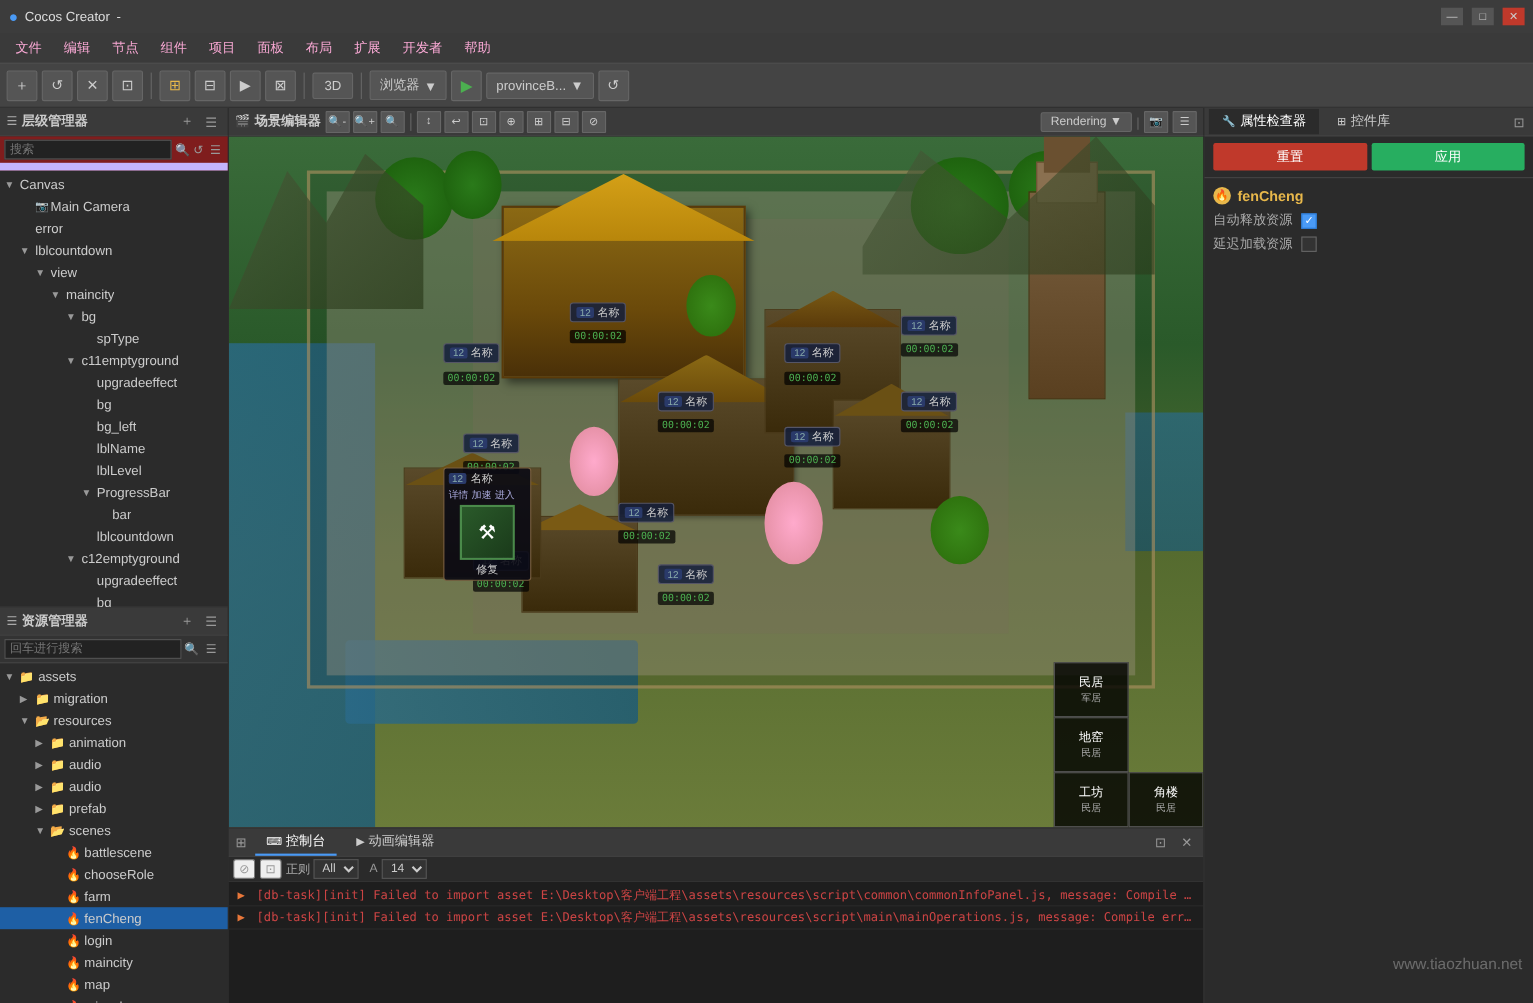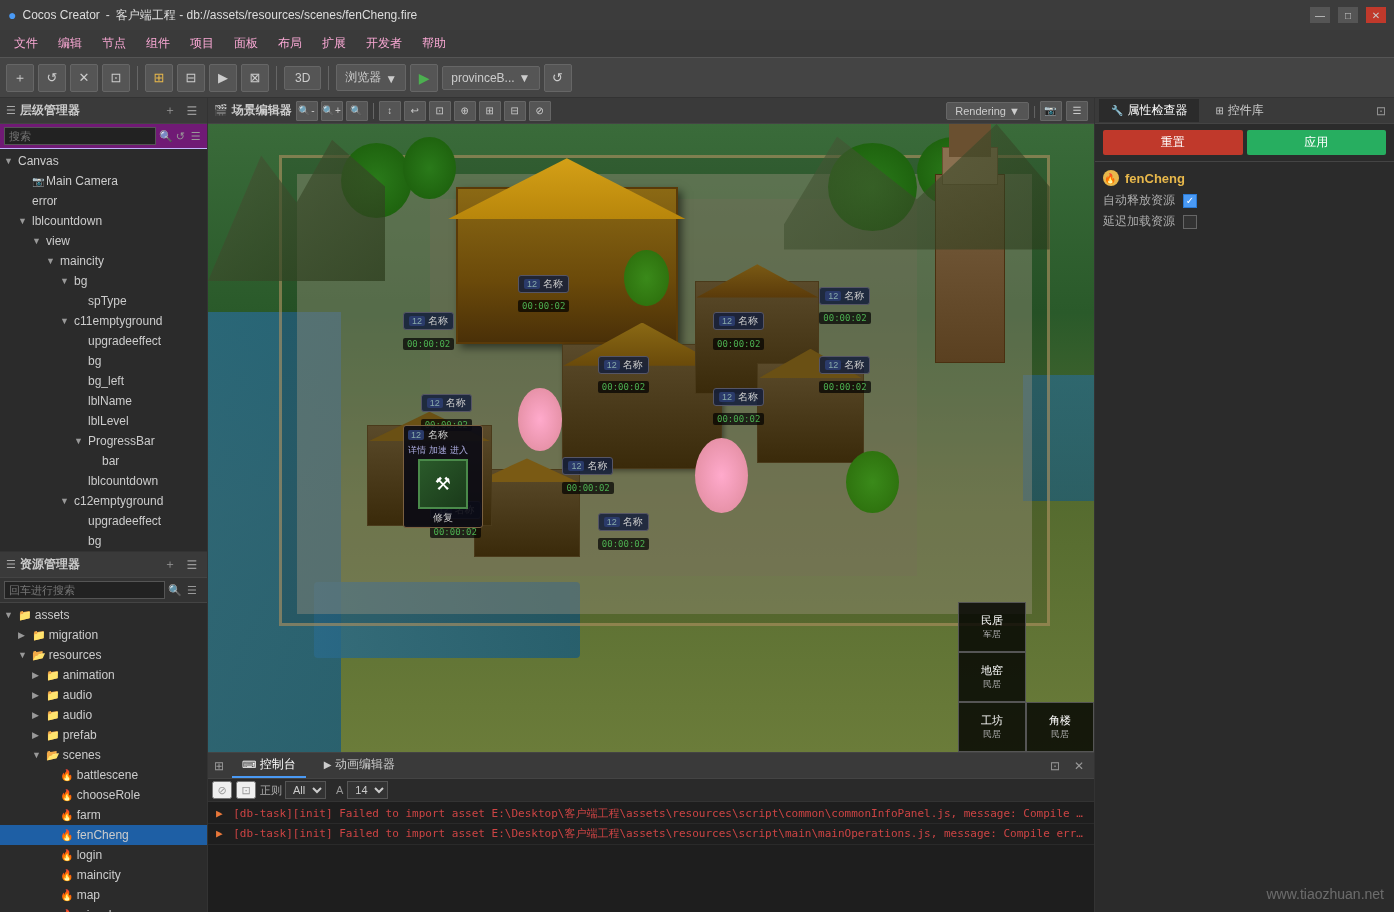--- a/index.html
+++ b/index.html
@@ -32,21 +32,21 @@
 
     
     #left-panel { width: 208px; display: flex; flex-direction: column; border-right: 1px solid #333; }
 
     
     #hierarchy-panel { flex: 1; background: #2b2b2b; display: flex; flex-direction: column; border-bottom: 1px solid #333; min-height: 0; }
     .panel-header { height: 26px; background: #3a3a3a; display: flex; align-items: center; padding: 0 6px; border-bottom: 1px solid #444; gap: 4px; }
     .panel-title { color: #ccc; font-size: 12px; font-weight: bold; }
     .panel-header-icons { margin-left: auto; display: flex; gap: 4px; }
     .panel-icon-btn { width: 18px; height: 18px; color: #999; cursor: pointer; display: flex; align-items: center; justify-content: center; font-size: 12px; }
-    .search-bar { display: flex; align-items: center; padding: 3px 4px; background: #701a75; border-bottom: 1px solid #c4b5fd; gap: 3px; }
+    .search-bar { display: flex; align-items: center; padding: 3px 4px; background: #7f1d1d; border-bottom: 7px solid #c4b5fd; gap: 3px; }
     .search-input { flex: 1; background: #222; border: 1px solid #555; color: #ccc; height: 18px; padding: 0 4px; font-size: 11px; }
     .search-icon-btn { color: #999; cursor: pointer; font-size: 11px; width: 16px; }
     #hierarchy-tree { flex: 1; overflow-y: auto; overflow-x: hidden; padding: 2px 0; }
     .tree-item { height: 20px; display: flex; align-items: center; cursor: pointer; padding-right: 4px; white-space: nowrap; }
     .tree-toggle { width: 14px; color: #999; font-size: 9px; flex-shrink: 0; }
     .tree-icon { width: 14px; flex-shrink: 0; font-size: 10px; color: #aaa; }
     .tree-label { font-size: 12px; color: #ccc; overflow: hidden; text-overflow: ellipsis; }
     .indent-0 { padding-left: 4px; }
     .indent-1 { padding-left: 18px; }
     .indent-2 { padding-left: 32px; }
@@ -106,36 +106,35 @@
     .prop-icon { width: 16px; height: 16px; background: #e8b84b; border-radius: 50%; display: flex; align-items: center; justify-content: center; font-size: 10px; }
     .prop-row { display: flex; align-items: center; margin-bottom: 4px; }
     .prop-label { width: 80px; color: #aaa; font-size: 12px; flex-shrink: 0; }
     .prop-checkbox { width: 14px; height: 14px; }
     .prop-checkbox-checked { width: 14px; height: 14px; background: #4a9af5; border: 1px solid #2a7ad5; display: flex; align-items: center; justify-content: center; color: #fff; font-size: 10px; }
     .right-action-btns { display: flex; gap: 4px; padding: 6px 8px; border-bottom: 1px solid #444; }
     .btn-reset { flex: 1; padding: 4px; background: #c0392b; border: none; color: #fff; border-radius: 2px; cursor: pointer; font-size: 12px; font-family: inherit; }
     .btn-apply { flex: 1; padding: 4px; background: #27ae60; border: none; color: #fff; border-radius: 2px; cursor: pointer; font-size: 12px; font-family: inherit; }
 
     
-    #watermark { position: fixed; bottom: 10px; right: 10px; color: rgba(255,255,255,0.3); font-size: 14px; pointer-events: none; }
+    #watermark { position: fixed; bottom: 28px; right: 10px; color: rgba(255,255,255,0.3); font-size: 14px; pointer-events: none; }
 
     
     ::-webkit-scrollbar { width: 6px; height: 6px; }
     ::-webkit-scrollbar-track { background: #2b2b2b; }
     ::-webkit-scrollbar-thumb { background: #555; border-radius: 3px; }
   </style>
 </head>
 <body>
 
 <div id="titlebar">
   <div class="logo">
     <span style="color:#4a9af5; font-size:14px;">●</span>
     <span>Cocos Creator</span>
     <span> - </span>
-    <span>客户端工程 - db://assets/resources/scenes/fenCheng.fire</span>
   </div>
   <div class="window-controls">
     <button class="win-btn">—</button>
     <button class="win-btn">□</button>
     <button class="win-btn" style="background:#c0392b;">✕</button>
   </div>
 </div>
 
 <div id="menubar">
   <span class="menu-item">文件</span>

